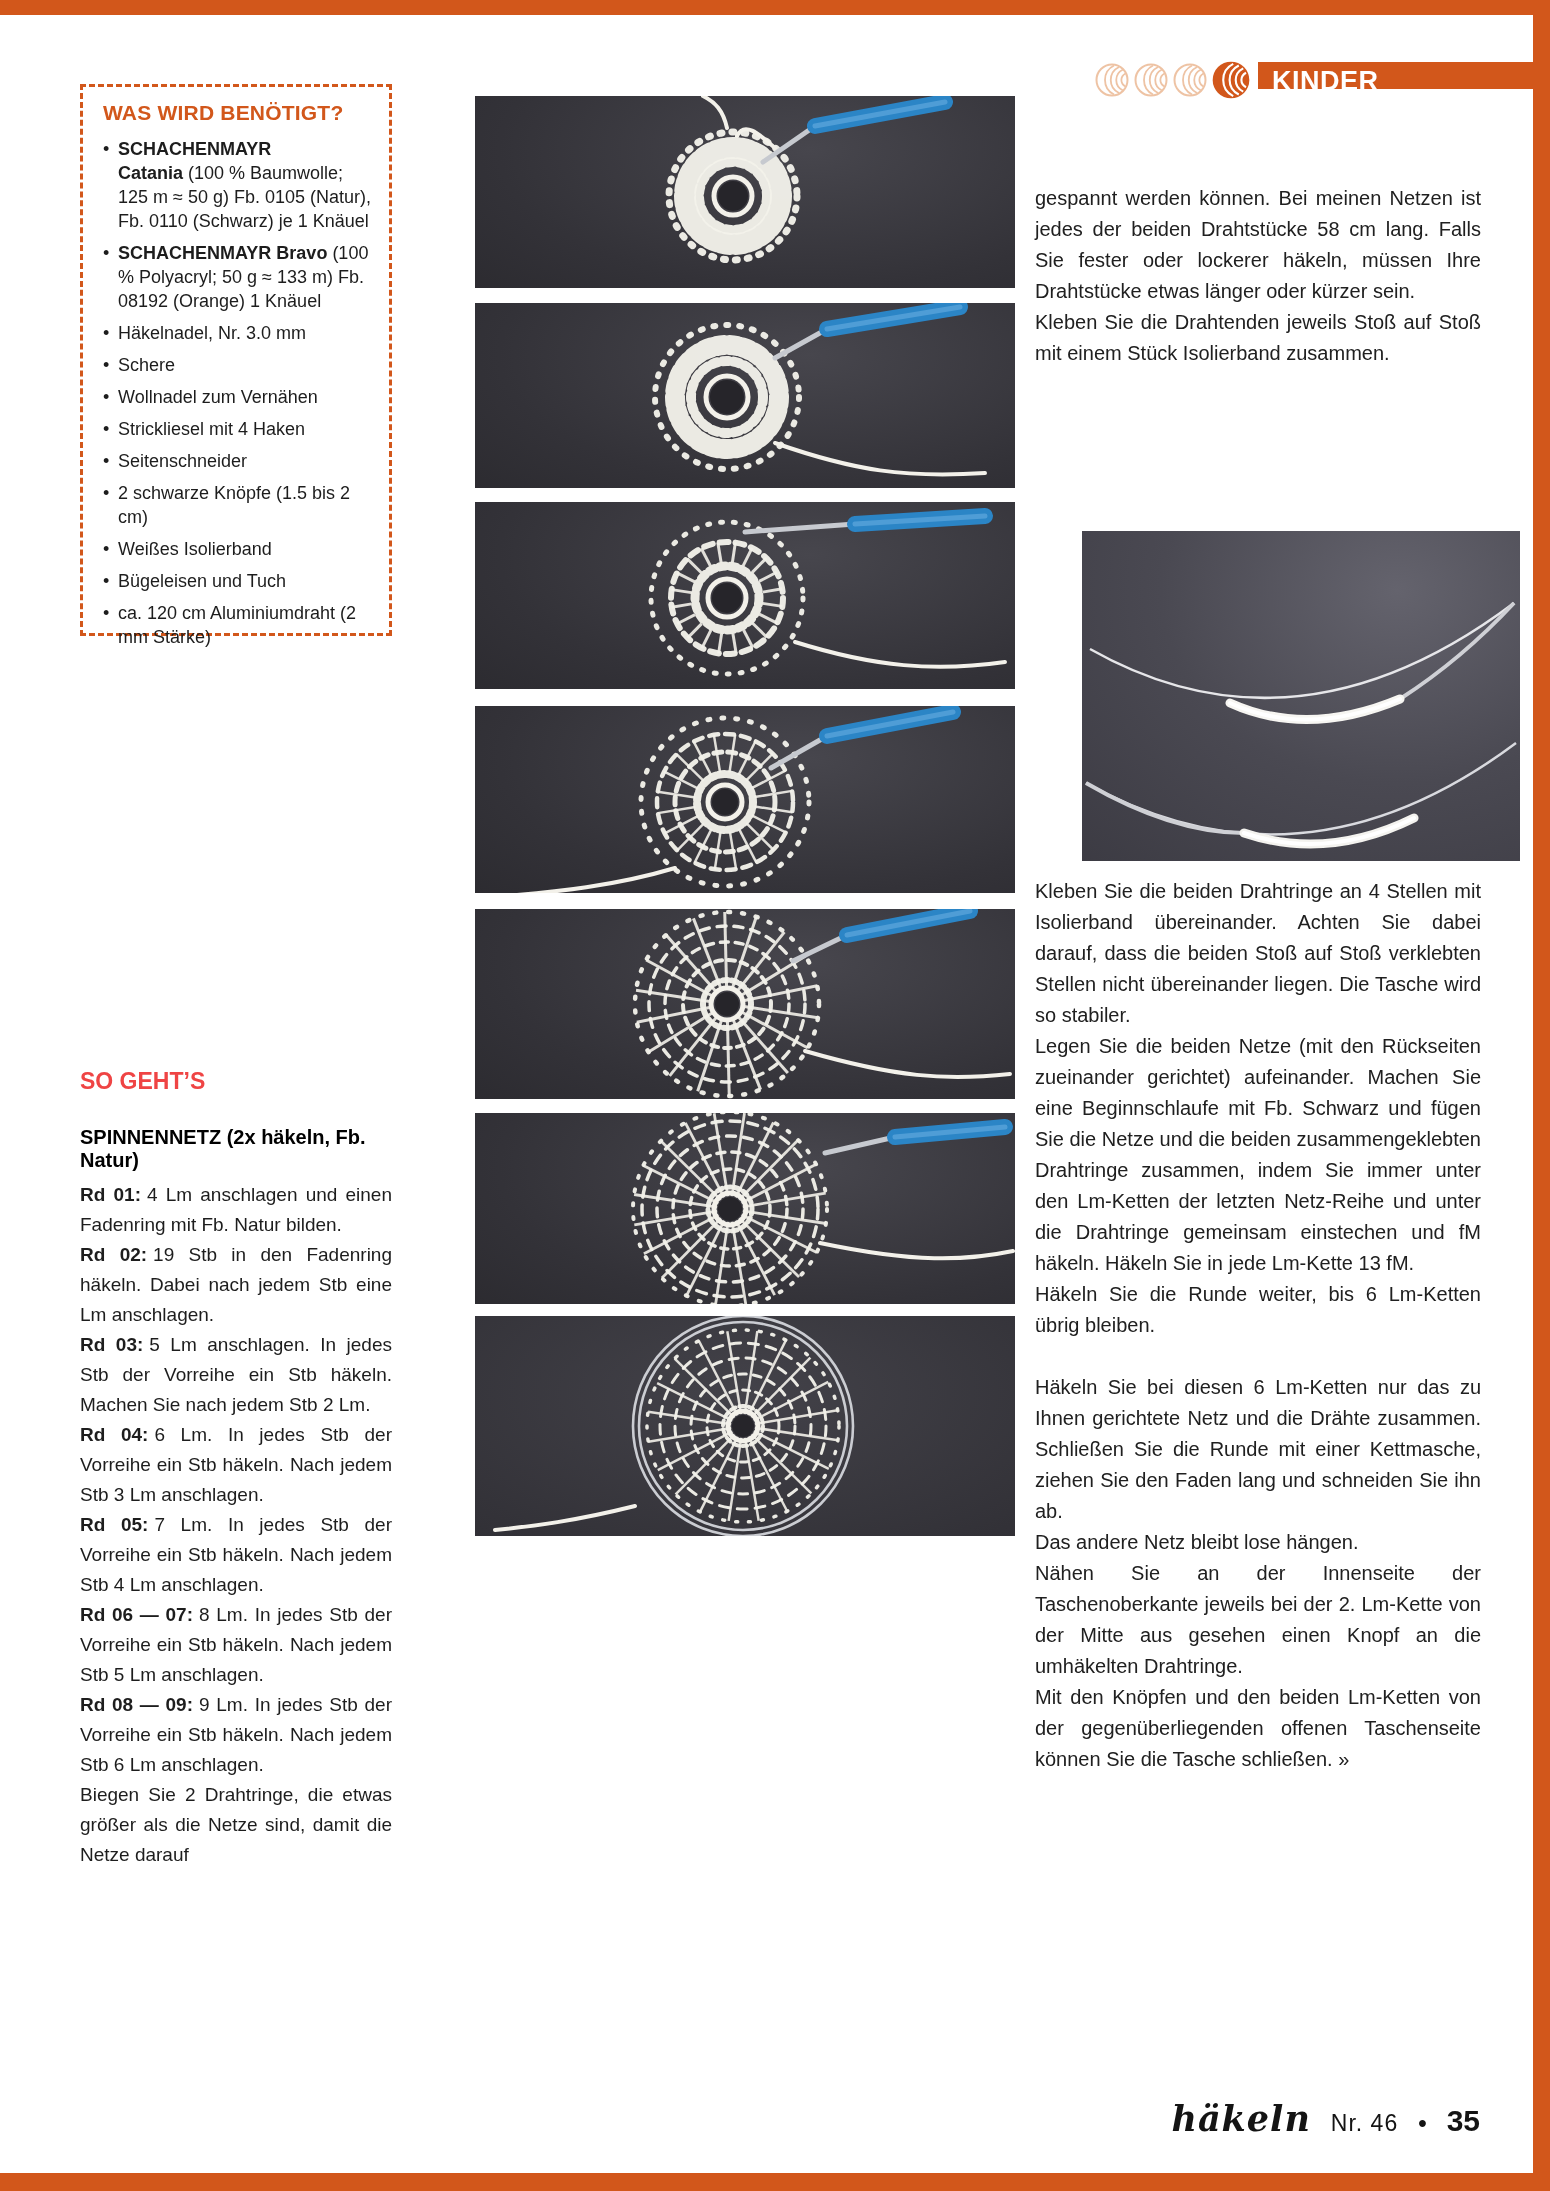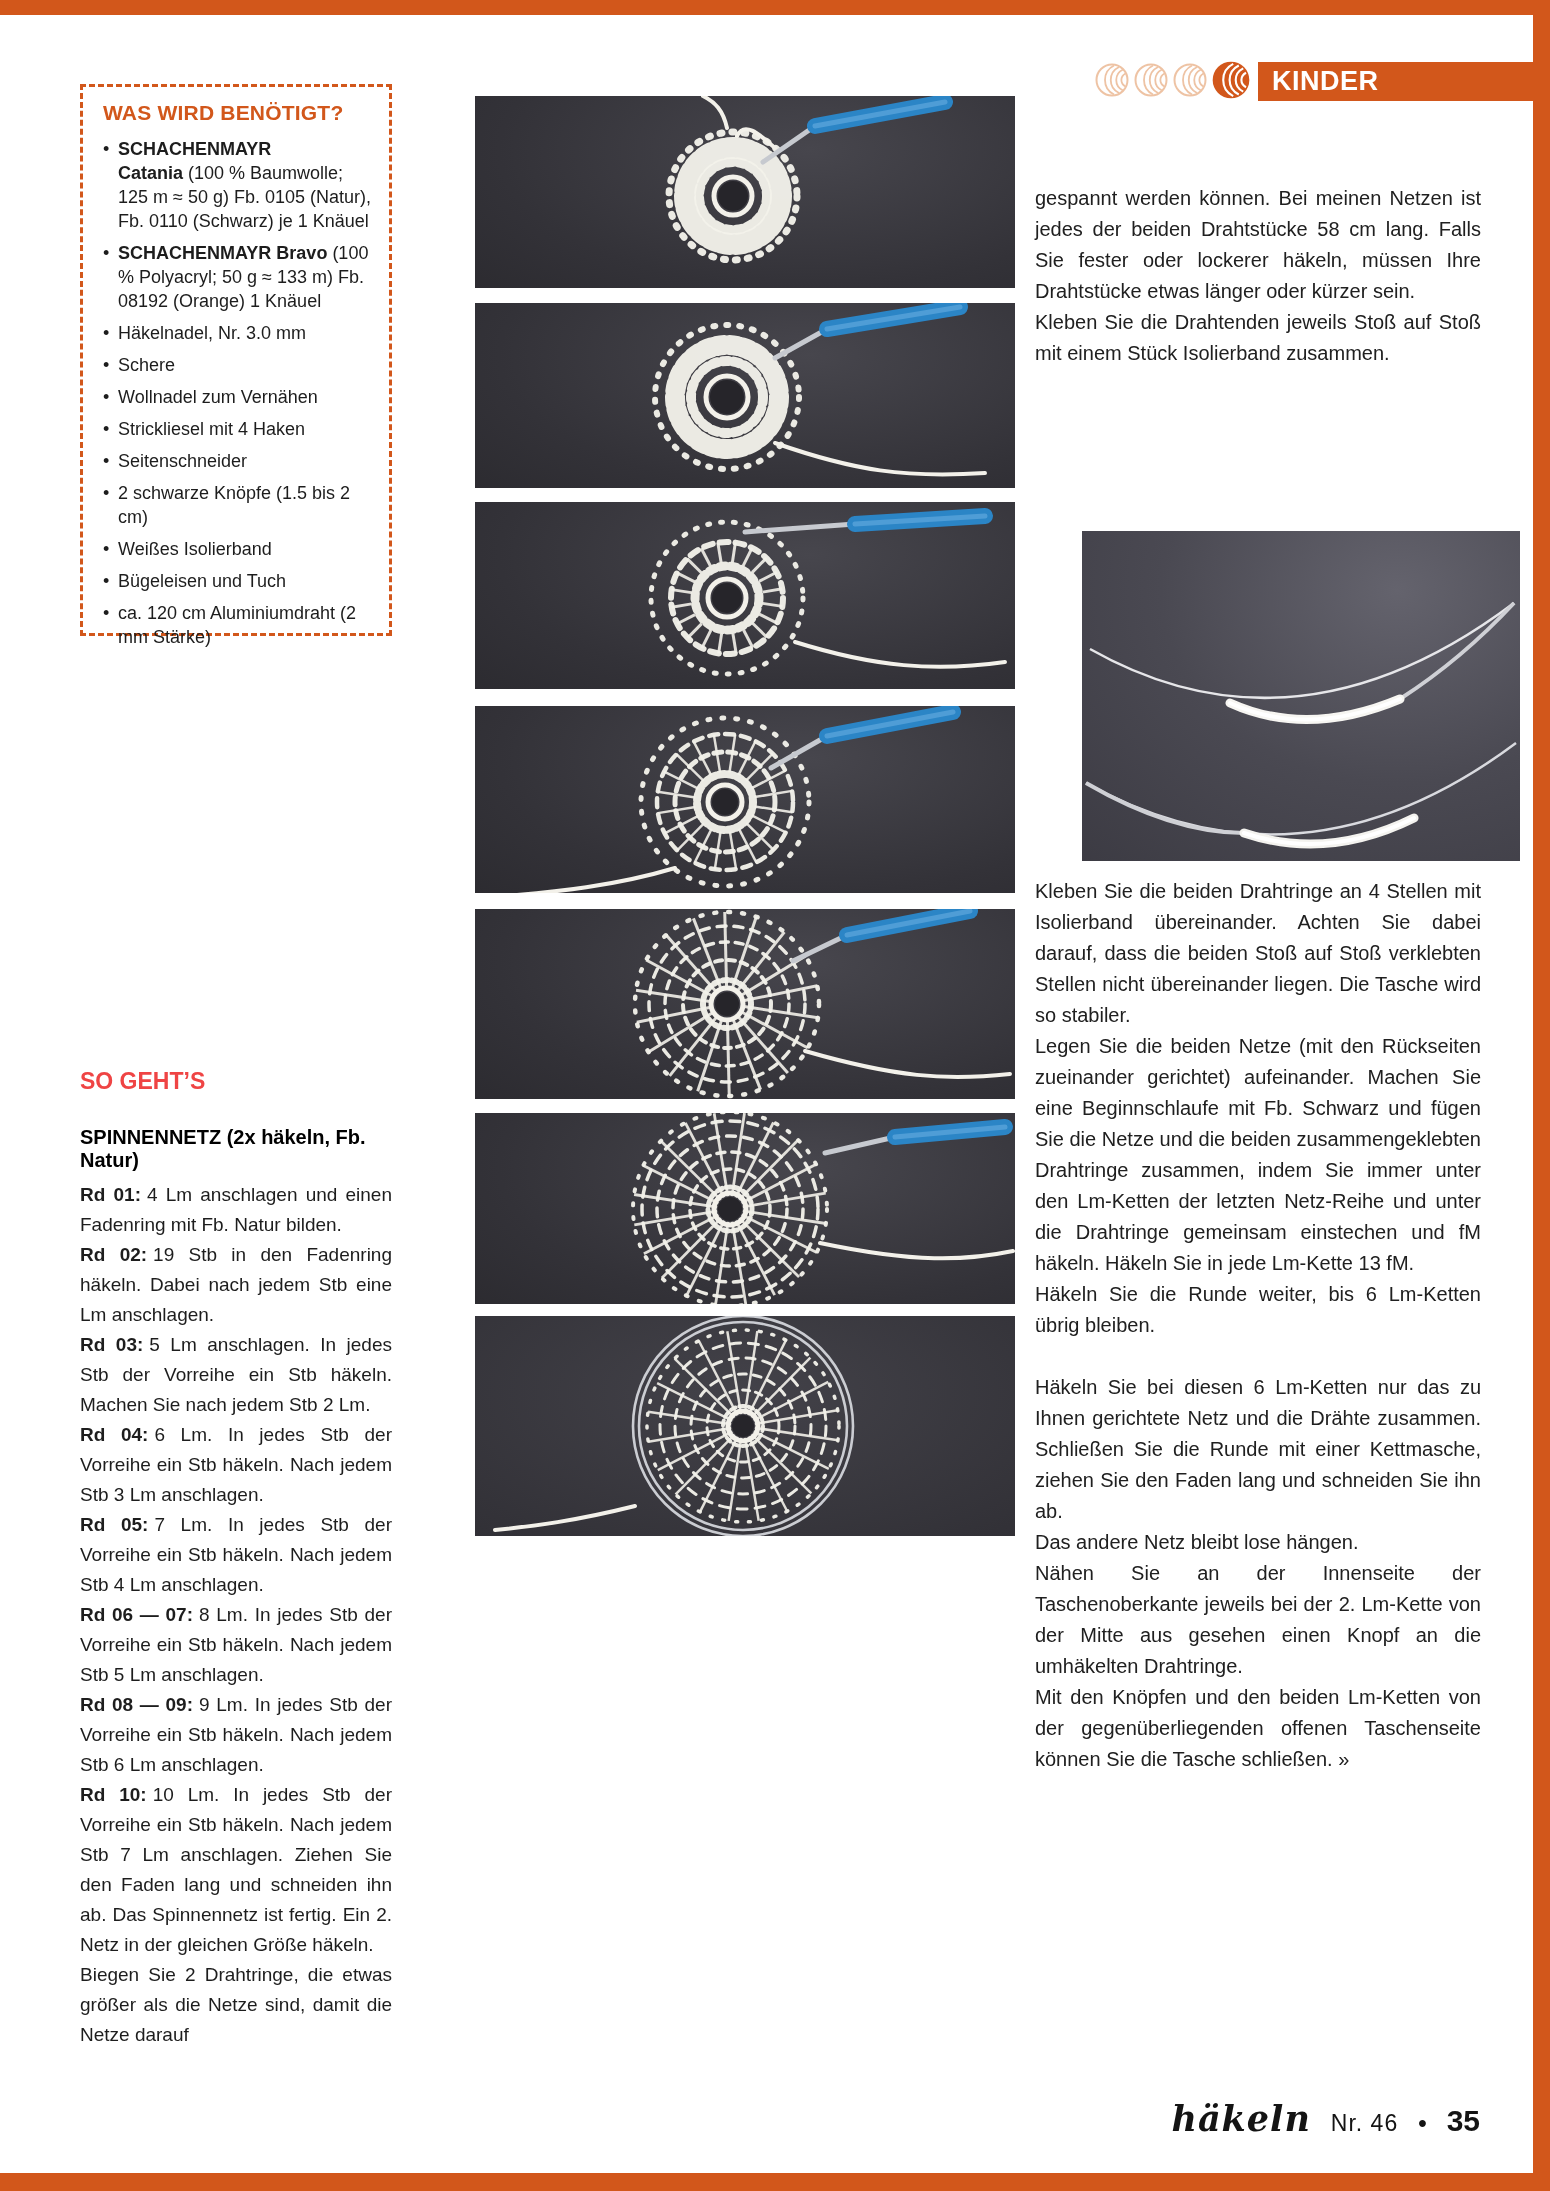--- a/index.html
+++ b/index.html
@@ -8,21 +8,21 @@
     font-family:"Liberation Sans", sans-serif; color:#1e1e1e; overflow:hidden;
     margin:0 auto;
   }
   
   .top-bar{position:absolute;left:0;top:0;width:1550px;height:15px;background:#d2571b;}
   .right-bar{position:absolute;right:0;top:0;width:17px;height:2191px;background:#d2571b;}
   .bottom-bar{position:absolute;left:0;top:2173px;width:1550px;height:18px;background:#d2571b;}
 
   
   .kinder-banner{
-    position:absolute;left:1258px;top:62px;width:292px;height:39px;background:#d2571b;
+    position:absolute;left:1258px;top:62px;width:292px;height:27px;background:#d2571b;
     color:#fff;font-weight:bold;font-size:27px;line-height:39px;padding-left:14px;
     box-sizing:border-box;letter-spacing:.5px;
   }
   .yarn-icons{position:absolute;left:1094px;top:60px;display:flex;align-items:center;gap:3px;}
   .yarn-icons svg{display:block;}
 
   
   .materials-box{
     position:absolute;left:80px;top:84px;width:312px;height:552px;box-sizing:border-box;
     border:3px dashed #d2571b;padding:14px 16px 0 20px;background:#fff;
@@ -347,21 +347,20 @@
   <h2 class="sogehts-h">SO GEHT’S</h2>
   <section class="steps">
     <h3>SPINNENNETZ (2x häkeln, Fb. Natur)</h3>
     <p class="step"><b>Rd 01:</b><span>4 Lm anschlagen und einen Fadenring mit Fb. Natur bilden.</span></p>
     <p class="step"><b>Rd 02:</b><span>19 Stb in den Fadenring häkeln. Dabei nach jedem Stb eine Lm anschlagen.</span></p>
     <p class="step"><b>Rd 03:</b><span>5 Lm anschlagen. In jedes Stb der Vorreihe ein Stb häkeln. Machen Sie nach jedem Stb 2 Lm.</span></p>
     <p class="step"><b>Rd 04:</b><span>6 Lm. In jedes Stb der Vorreihe ein Stb häkeln. Nach jedem Stb 3 Lm anschlagen.</span></p>
     <p class="step"><b>Rd 05:</b><span>7 Lm. In jedes Stb der Vorreihe ein Stb häkeln. Nach jedem Stb 4 Lm anschlagen.</span></p>
     <p class="step"><b>Rd 06 — 07:</b><span>8 Lm. In jedes Stb der Vorreihe ein Stb häkeln. Nach jedem Stb 5 Lm anschlagen.</span></p>
     <p class="step"><b>Rd 08 — 09:</b><span>9 Lm. In jedes Stb der Vorreihe ein Stb häkeln. Nach jedem Stb 6 Lm anschlagen.</span></p>
-    <p class="step"><b>Rd 10:</b><span>10 Lm. In jedes Stb der Vorreihe ein Stb häkeln. Nach jedem Stb 7 Lm anschlagen. Ziehen Sie den Faden lang und schneiden ihn ab. Das Spinnennetz ist fertig. Ein 2. Netz in der gleichen Größe häkeln.</span></p>
     <p class="step"><b></b><span>Biegen Sie 2 Drahtringe, die etwas größer als die Netze sind, damit die Netze darauf</span></p>
   </section>
 
   <section class="rcol rcol-a">
     <p>gespannt werden können. Bei meinen Netzen ist jedes der beiden Drahtstücke 58 cm lang. Falls Sie fester oder lockerer häkeln, müssen Ihre Drahtstücke etwas länger oder kürzer sein.</p>
     <p>Kleben Sie die Drahtenden jeweils Stoß auf Stoß mit einem Stück Isolierband zusammen.</p>
   </section>
 
   <figure class="wire-photo">
     <svg viewBox="0 0 438 330" preserveAspectRatio="none">

